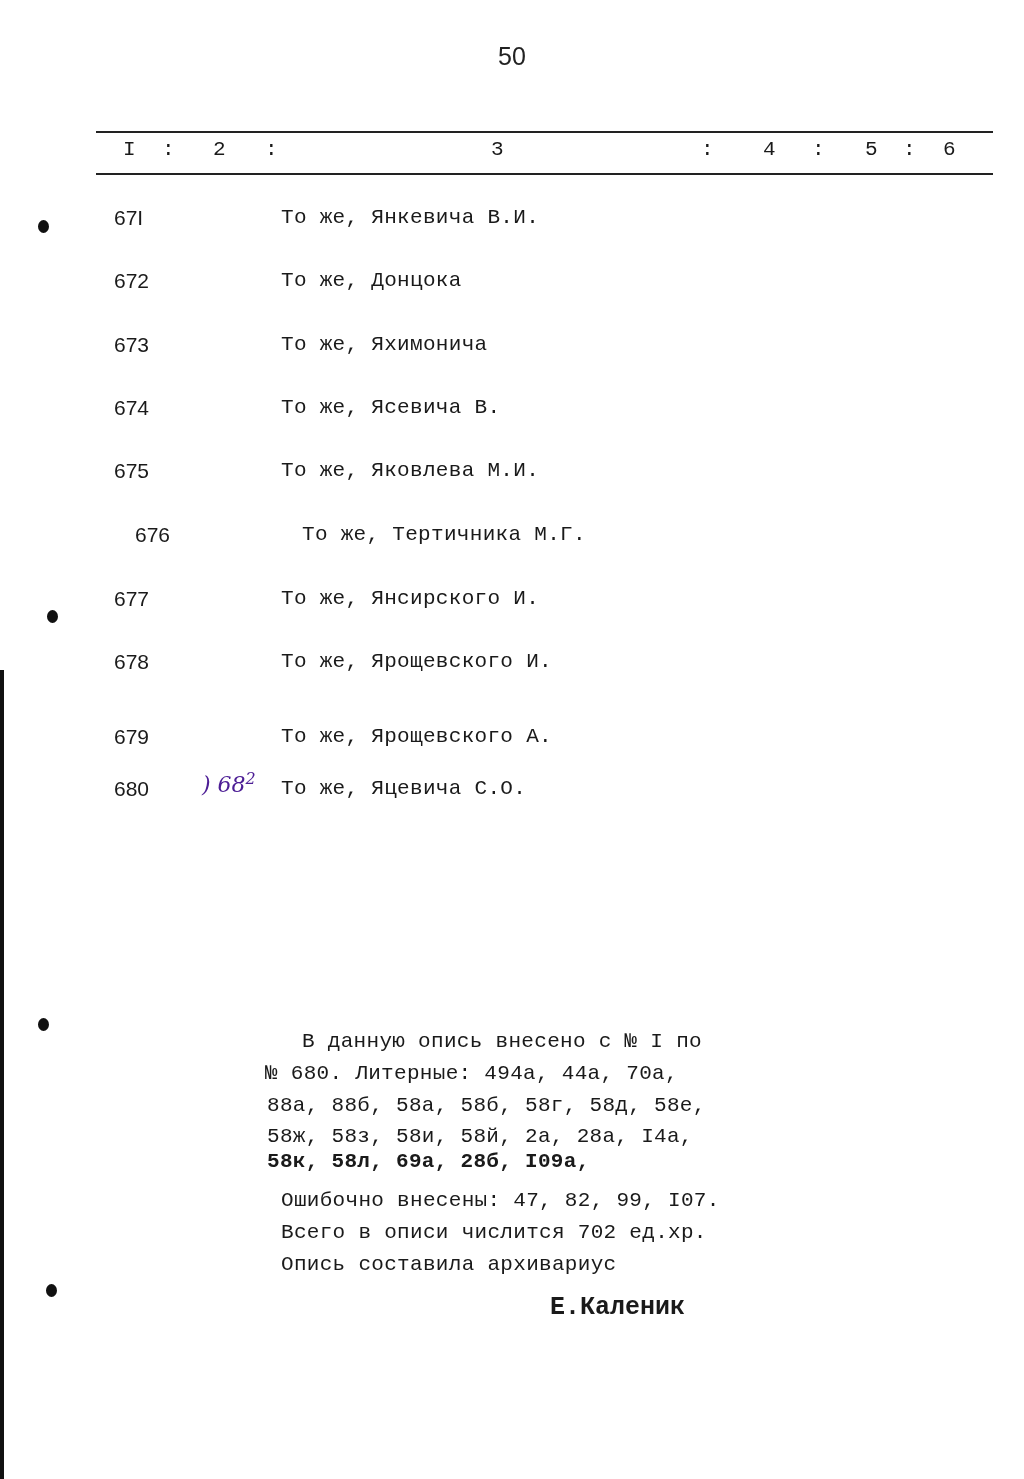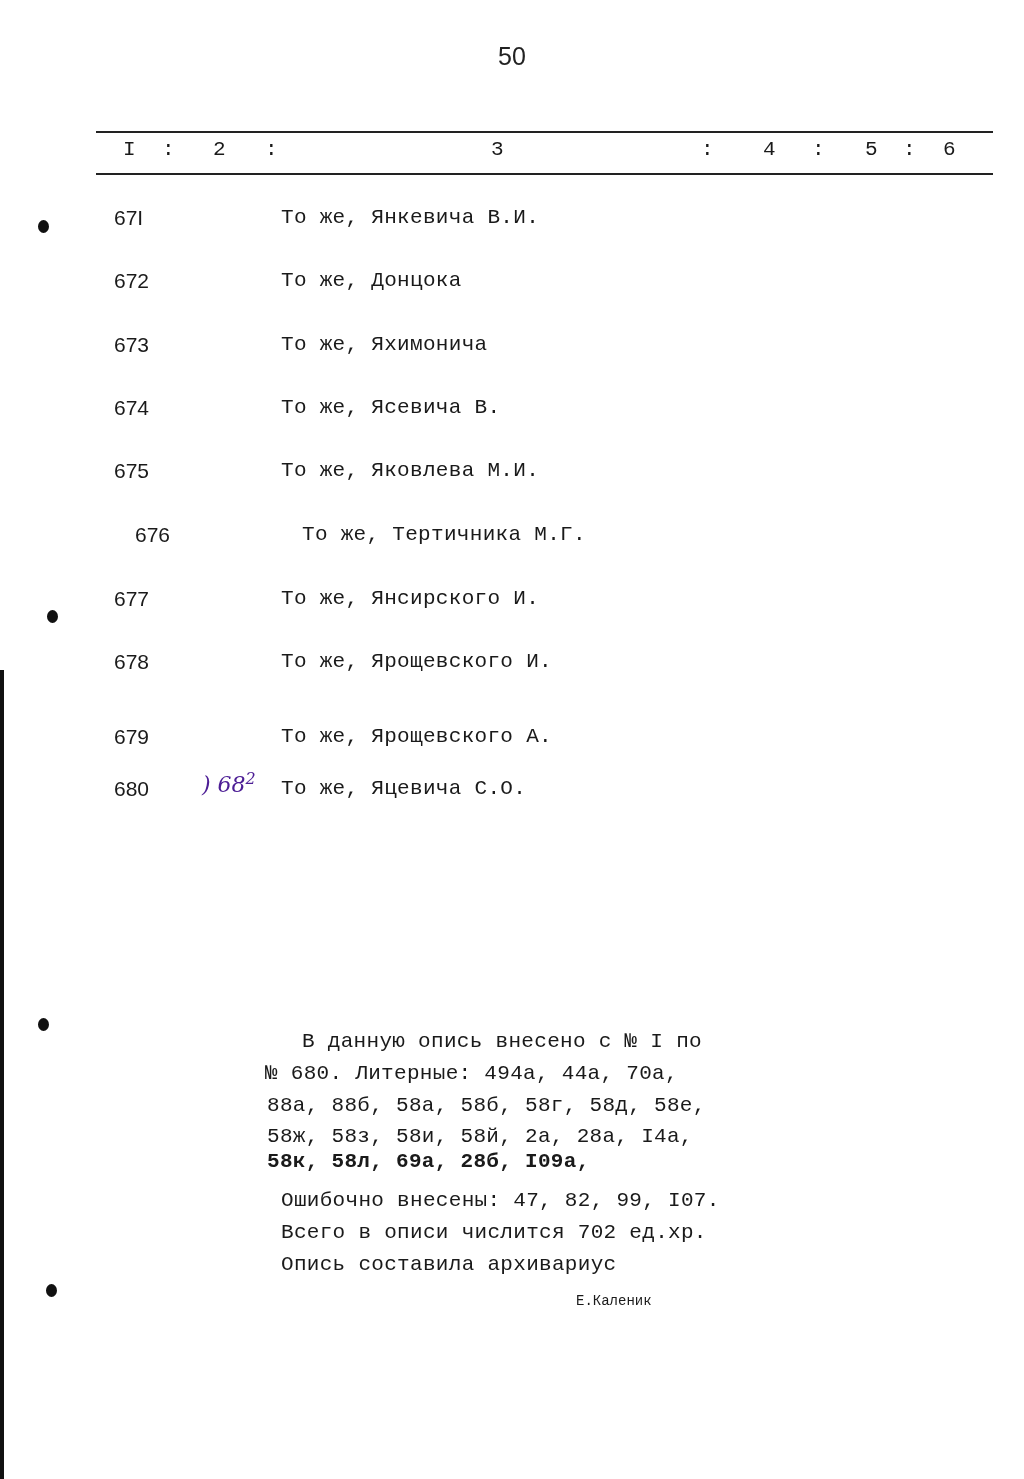--- a/index.html
+++ b/index.html
@@ -104,22 +104,23 @@
       font-size: 21px;
     }
     .summary .line {
       position: absolute;
       white-space: pre;
       letter-spacing: 0.3px;
     }
     .signature {
       position: absolute;
       top: 1293px;
-      left: 576px;
-      font-size: 14px;
+      left: 550px;
+      font-size: 25px;
+      font-weight: bold;
     }
   </style>
 </head>
 <body>
 
 <div class="left-edge"></div>
 <div class="punch-hole" style="left:38px; top:220px;"></div>
 <div class="punch-hole" style="left:47px; top:610px;"></div>
 <div class="punch-hole" style="left:38px; top:1018px;"></div>
 <div class="punch-hole" style="left:46px; top:1284px;"></div>

